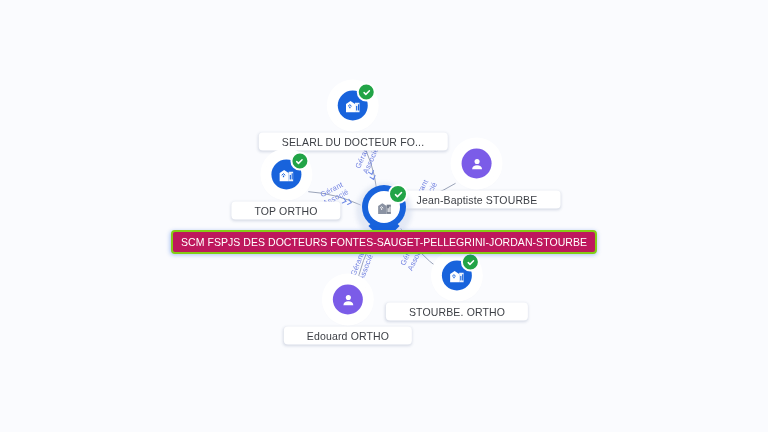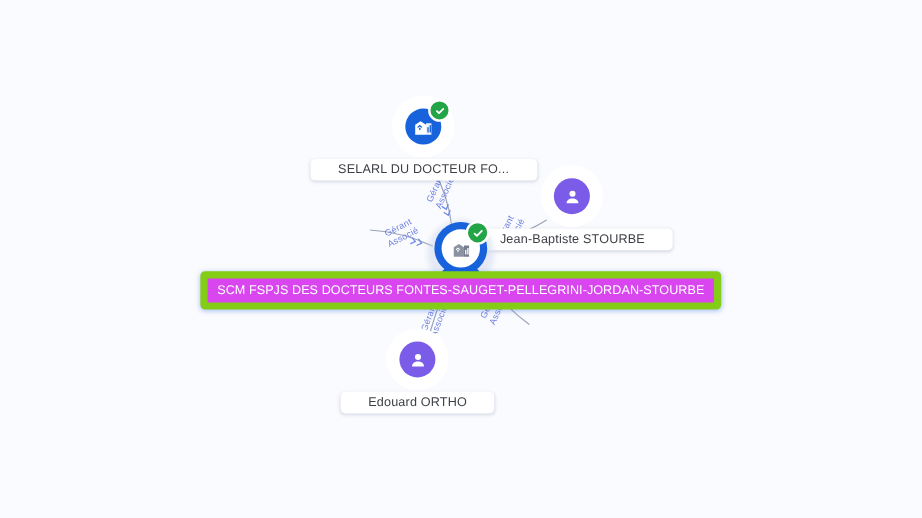--- a/index.html
+++ b/index.html
@@ -98,28 +98,28 @@
   .center-badge{
     position:absolute;right:-2px;top:-1px;
     width:16px;height:16px;border-radius:50%;
     background:#22a447;border:2px solid #ffffff;
     display:flex;align-items:center;justify-content:center;
     z-index:3;
   }
   .center-label{
     position:absolute;
     transform:translate(-50%,-50%);
-    background:#d946ef;
+    background:#be185d;
     color:#ffffff;
     font-size:10.5px;
     letter-spacing:.05px;
     padding:4px 8px;
     border-radius:4px;
     white-space:nowrap;
-    border:6px solid #84cc16;
+    border:2px solid #84cc16;
     box-shadow:0 1px 4px rgba(18,87,224,.35);
   }
 
   
   .edge-label{
     position:absolute;
     transform-origin:50% 50%;
     color:#6f7fe0;
     font-size:7.5px;
     line-height:8.5px;
@@ -196,30 +196,70 @@
             </svg>
           </div>
           <div class="badge">
             <svg width="8" height="8" viewBox="0 0 12 12" aria-hidden="true">
               <path d="M2 6.2 L4.6 8.8 L10 3.3" stroke="#ffffff" stroke-width="2.2" fill="none" stroke-linecap="round" stroke-linejoin="round"></path>
             </svg>
           </div>
         </div>
         <div class="node-label">SELARL DU DOCTEUR FO...</div>
       </div>
+      <div class="node" style="left: 286px; top: 186px;">
+        <div class="node-halo">
+          <div class="disc company">
+            <svg width="18" height="18" viewBox="0 0 24 24" aria-hidden="true">
+              <path d="M3 21V10l6-4 6 4v11z" fill="#ffffff"></path>
+              <path d="M15 21V8.2h6V21z" fill="#ffffff" opacity=".92"></path>
+              <rect x="16.5" y="12.6" width="1.5" height="6" fill="#1863dc"></rect>
+              <rect x="19" y="10.4" width="1.5" height="8.2" fill="#1863dc"></rect>
+              <path d="M6.1 12.7l2-1.8 2 1.8" stroke="#1863dc" stroke-width="1.3" fill="none" stroke-linecap="round"></path>
+              <rect x="7.3" y="13.4" width="1.7" height="2.2" fill="#1863dc"></rect>
+            </svg>
+          </div>
+          <div class="badge">
+            <svg width="8" height="8" viewBox="0 0 12 12" aria-hidden="true">
+              <path d="M2 6.2 L4.6 8.8 L10 3.3" stroke="#ffffff" stroke-width="2.2" fill="none" stroke-linecap="round" stroke-linejoin="round"></path>
+            </svg>
+          </div>
+        </div>
+        <div class="node-label">TOP ORTHO</div>
+      </div>
       <div class="node" style="left: 477px; top: 175px;">
         <div class="node-halo">
           <div class="disc person">
             <svg width="17" height="17" viewBox="0 0 24 24" aria-hidden="true">
               <circle cx="12" cy="8.4" r="3.6" fill="#ffffff"></circle>
               <path d="M5 19.5c0-3.6 3.1-5.6 7-5.6s7 2 7 5.6z" fill="#ffffff"></path>
             </svg>
           </div>
         </div>
         <div class="node-label">Jean-Baptiste STOURBE</div>
+      </div>
+      <div class="node" style="left: 457px; top: 287px;">
+        <div class="node-halo">
+          <div class="disc company">
+            <svg width="18" height="18" viewBox="0 0 24 24" aria-hidden="true">
+              <path d="M3 21V10l6-4 6 4v11z" fill="#ffffff"></path>
+              <path d="M15 21V8.2h6V21z" fill="#ffffff" opacity=".92"></path>
+              <rect x="16.5" y="12.6" width="1.5" height="6" fill="#1863dc"></rect>
+              <rect x="19" y="10.4" width="1.5" height="8.2" fill="#1863dc"></rect>
+              <path d="M6.1 12.7l2-1.8 2 1.8" stroke="#1863dc" stroke-width="1.3" fill="none" stroke-linecap="round"></path>
+              <rect x="7.3" y="13.4" width="1.7" height="2.2" fill="#1863dc"></rect>
+            </svg>
+          </div>
+          <div class="badge">
+            <svg width="8" height="8" viewBox="0 0 12 12" aria-hidden="true">
+              <path d="M2 6.2 L4.6 8.8 L10 3.3" stroke="#ffffff" stroke-width="2.2" fill="none" stroke-linecap="round" stroke-linejoin="round"></path>
+            </svg>
+          </div>
+        </div>
+        <div class="node-label">STOURBE. ORTHO</div>
       </div>
       <div class="node" style="left: 348px; top: 311px;">
         <div class="node-halo">
           <div class="disc person">
             <svg width="17" height="17" viewBox="0 0 24 24" aria-hidden="true">
               <circle cx="12" cy="8.4" r="3.6" fill="#ffffff"></circle>
               <path d="M5 19.5c0-3.6 3.1-5.6 7-5.6s7 2 7 5.6z" fill="#ffffff"></path>
             </svg>
           </div>
         </div>

